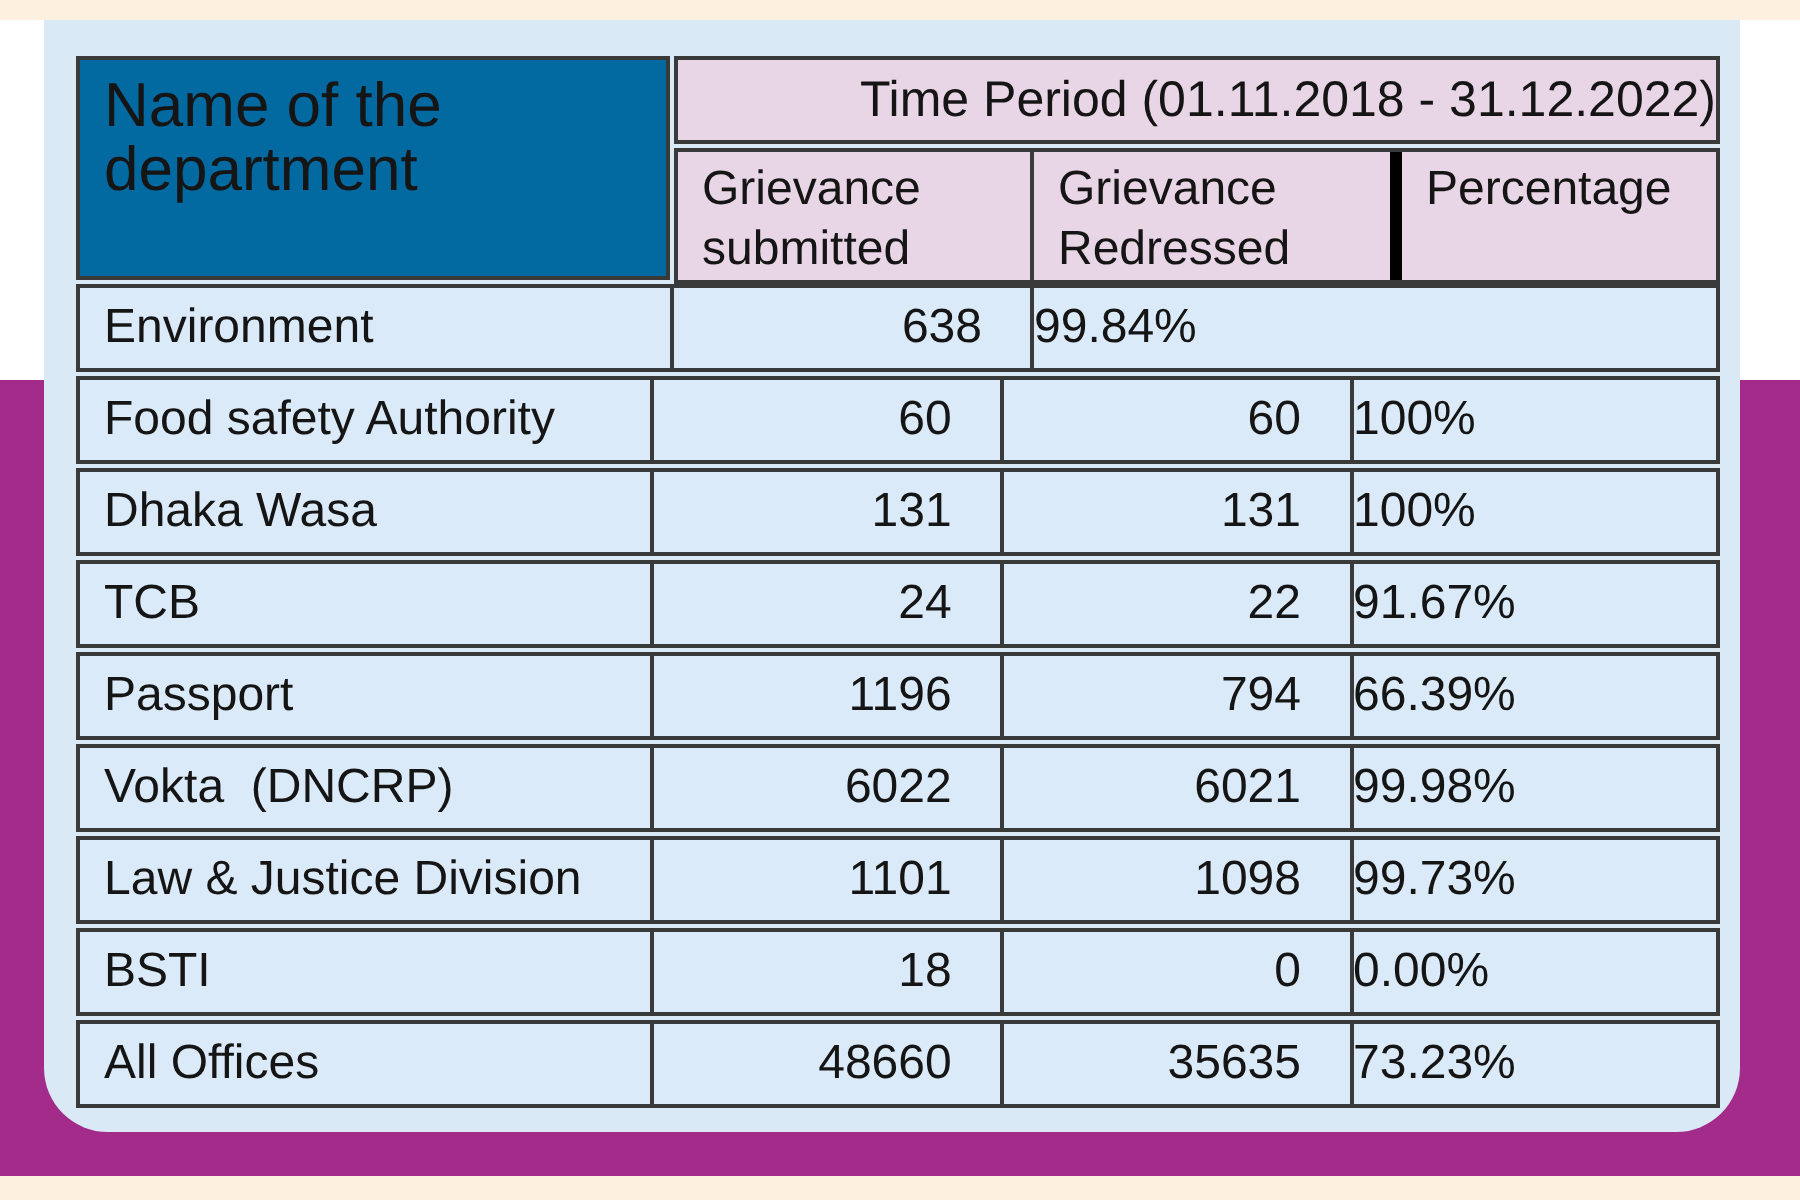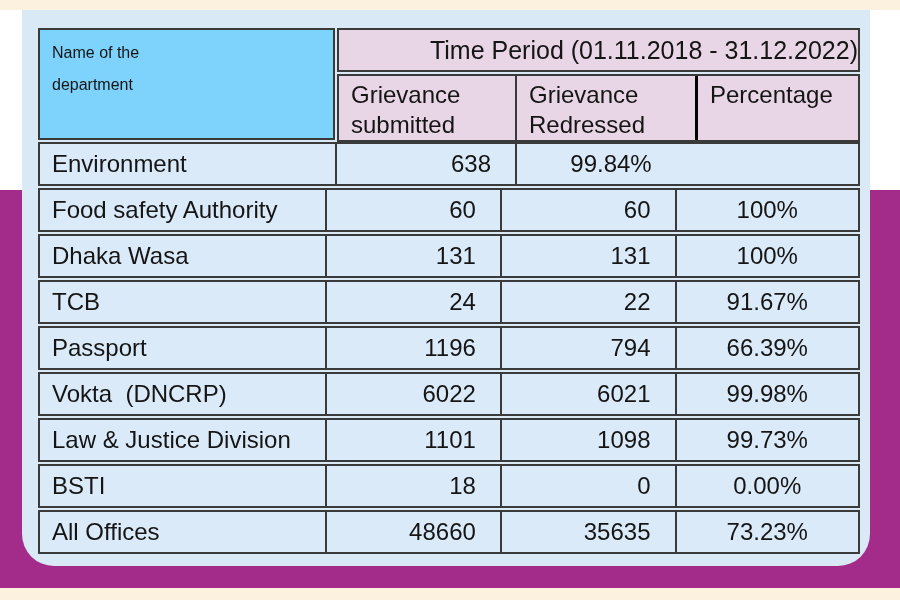--- a/index.html
+++ b/index.html
@@ -42,23 +42,23 @@
   }
   .header-row {
     display: flex;
     gap: 2px;
     height: 112px;
   }
   .cell-dept-header {
     box-sizing: border-box;
     width: 297px; height: 112px;
     border: 2px solid #3a3a3a;
-    background: #7dd3fc;
+    background: #0369a1;
     padding: 7px 10px 0 12px;
-    font-size: 16px;
+    font-size: 31px;
     line-height: 32px;
     white-space: pre-line;
   }
   .header-right {
     width: 523px;
     display: flex;
     flex-direction: column;
     gap: 2px;
   }
   .cell-timeperiod {
@@ -80,21 +80,21 @@
   }
   .subheader-cell {
     box-sizing: border-box;
     padding: 4px 8px 0 12px;
     font-size: 24px;
     line-height: 30px;
     white-space: pre-line;
   }
   .sub-c1 { width: 176px; }
   .sub-c2 { width: 180px; border-left: 2px solid #3a3a3a; }
-  .sub-c3 { width: 163px; border-left: 3px solid #000000; }
+  .sub-c3 { width: 163px; border-left: 6px solid #000000; }
   .data-row {
     box-sizing: border-box;
     display: flex;
     height: 44px;
     border: 2px solid #3a3a3a;
     background: #dbeaf8;
   }
   .data-cell {
     box-sizing: border-box;
     font-size: 24px;
@@ -108,21 +108,21 @@
   }
   .num-cell {
     width: 180px;
     border-left: 2px solid #3a3a3a;
     text-align: right;
     padding-right: 24px;
   }
   .pct-cell {
     width: 190px;
     border-left: 2px solid #3a3a3a;
-    text-align: center;
+    text-align: left;
   }
 </style>
 </head>
 <body>
 
 <div class="white-band"></div>
 <div class="magenta-panel"></div>
 
 <div class="table-card">
   <div class="grievance-table">

